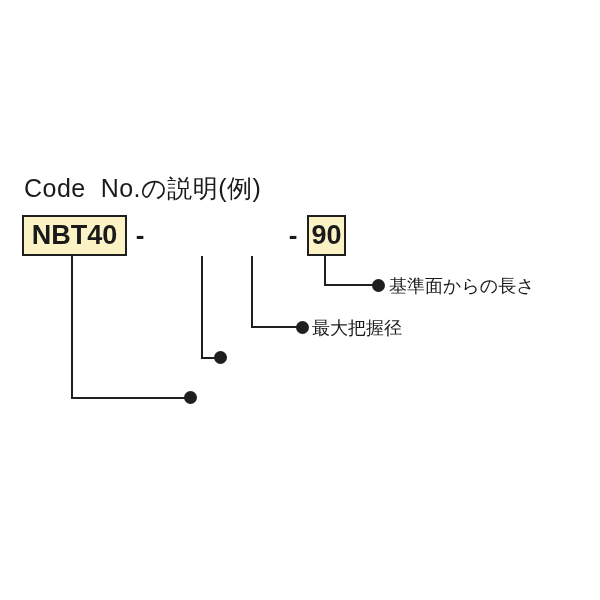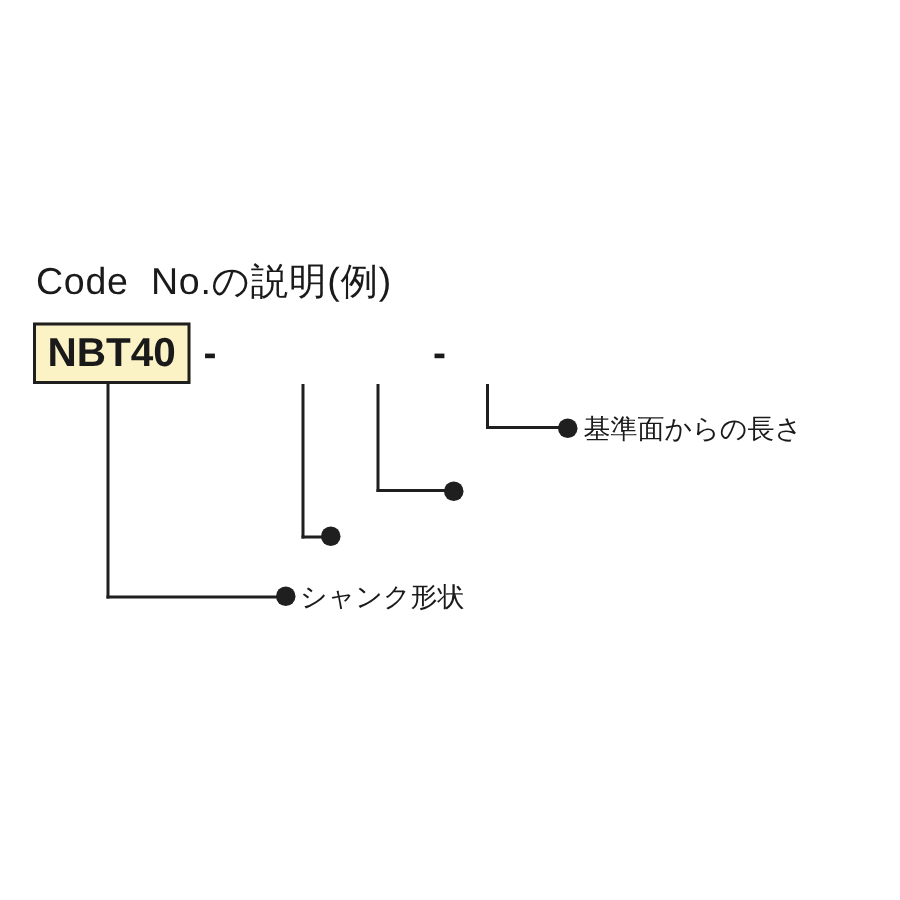--- a/index.html
+++ b/index.html
@@ -34,32 +34,33 @@
 </head>
 <body>
 
 <div id="canvas">
 
   <div class="heading">Code  No.の説明(例)</div>
 
   <div class="box" style="left:22px;width:105px;">NBT40</div>
   <div class="dash" style="left:127px;width:26px;">-</div>
   <div class="dash" style="left:279px;width:28px;">-</div>
+  <div class="box" style="left:307px;width:39px;">90</div>
 
   <div class="vline" style="left:324px;top:256px;width:2px;height:30px;"></div>
   <div class="hline" style="left:324px;top:284px;width:55px;height:2px;"></div>
   <div class="bullet" style="left:372px;top:279px;"></div>
   <div class="leader-label" style="left:389px;top:271px;">基準面からの長さ</div>
 
   <div class="vline" style="left:251px;top:256px;width:2px;height:72px;"></div>
   <div class="hline" style="left:251px;top:326px;width:52px;height:2px;"></div>
   <div class="bullet" style="left:296px;top:321px;"></div>
+  <div class="leader-label" style="left:312px;top:313px;">最大把握径</div>
 
   <div class="vline" style="left:201px;top:256px;width:2px;height:103px;"></div>
   <div class="hline" style="left:201px;top:357px;width:20px;height:2px;"></div>
   <div class="bullet" style="left:214px;top:351px;"></div>
 
   <div class="vline" style="left:71px;top:256px;width:2px;height:143px;"></div>
   <div class="hline" style="left:71px;top:397px;width:120px;height:2px;"></div>
   <div class="bullet" style="left:184px;top:391px;"></div>
-  <div class="leader-label" style="left:200px;top:383px;">シャンク形状</div>
 
 </div>
 
 </body></html>

